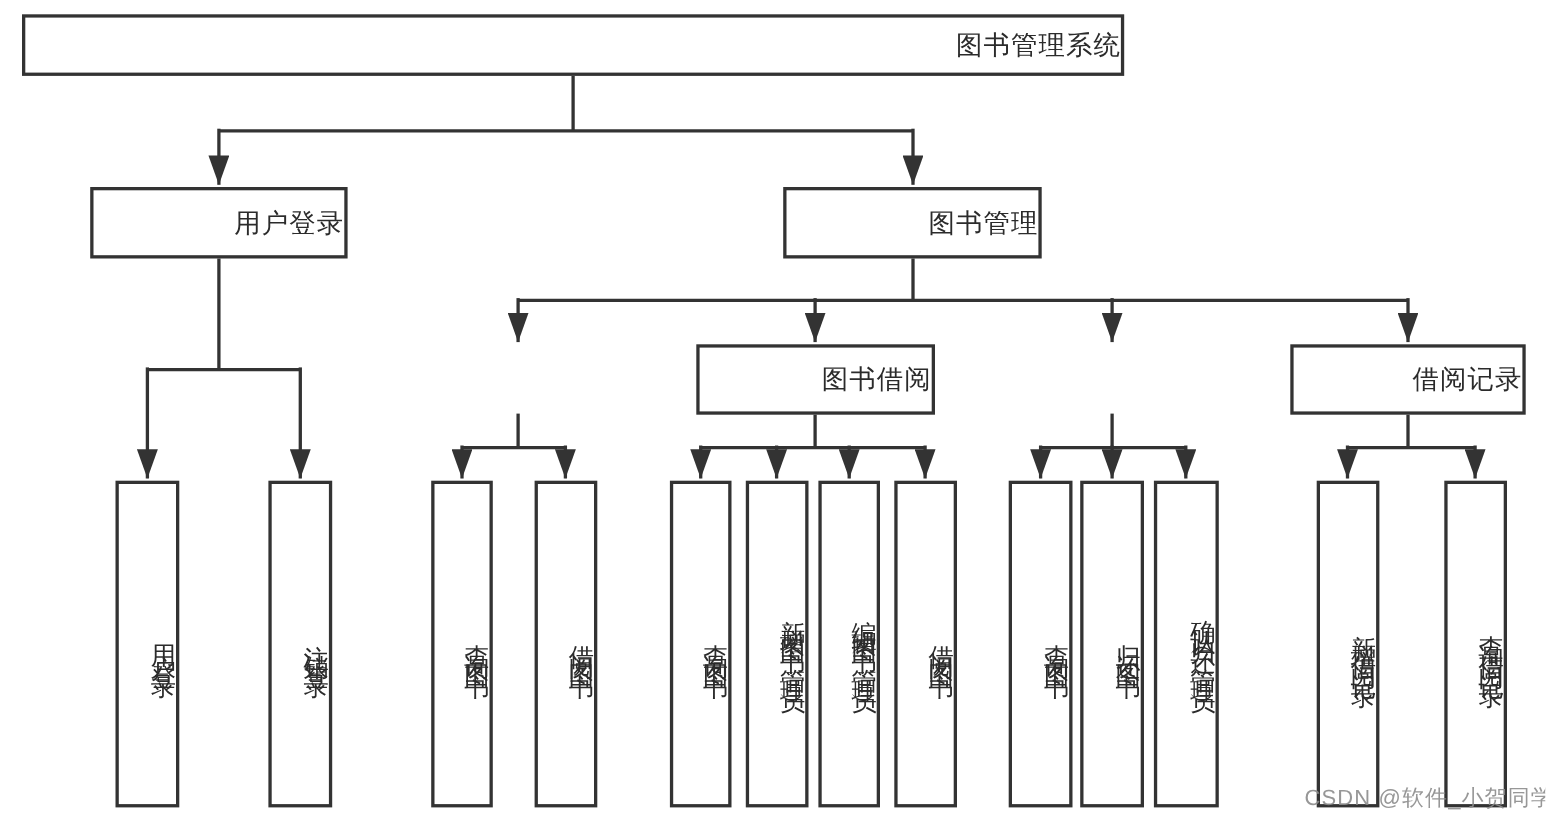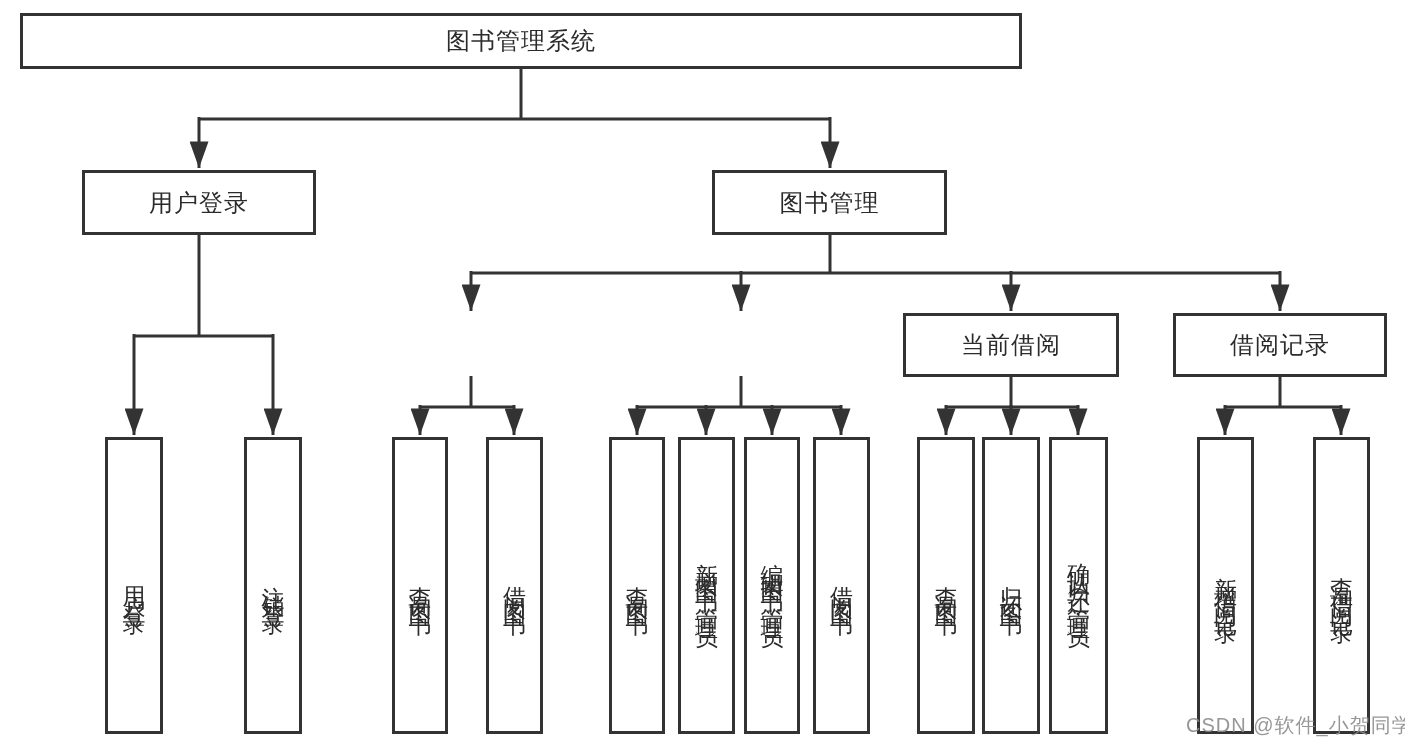--- a/index.html
+++ b/index.html
@@ -22,21 +22,21 @@
     height: 747px;
     z-index: 1;
   }
   .node {
     position: absolute;
     box-sizing: border-box;
     border: 3px solid #333333;
     background: #ffffff;
     display: flex;
     align-items: center;
-    justify-content: center;
+    justify-content: flex-end;
     z-index: 2;
   }
   .node .label {
     color: #2b2b2b;
     font-size: 24px;
     letter-spacing: 1px;
     white-space: nowrap;
   }
   .leaf .label {
     writing-mode: vertical-rl;
@@ -116,22 +116,22 @@
     <span class="label">图书管理系统</span>
   </div>
 
   <div class="node" style="left:82px; top:170px; width:234px; height:65px;">
     <span class="label">用户登录</span>
   </div>
   <div class="node" style="left:712px; top:170px; width:235px; height:65px;">
     <span class="label">图书管理</span>
   </div>
 
-  <div class="node" style="left:903px; top:313px; width:216px; height:64px;">
-    <span class="label">当前借阅</span>
+  <div class="node" style="left:633px; top:313px; width:217px; height:64px;">
+    <span class="label">图书借阅</span>
   </div>
   <div class="node" style="left:1173px; top:313px; width:214px; height:64px;">
     <span class="label">借阅记录</span>
   </div>
 
   <div class="node leaf" style="left:105px; top:437px; width:58px; height:297px;">
     <span class="label">用户登录</span>
   </div>
   <div class="node leaf" style="left:244px; top:437px; width:58px; height:297px;">
     <span class="label">注销登录</span>

